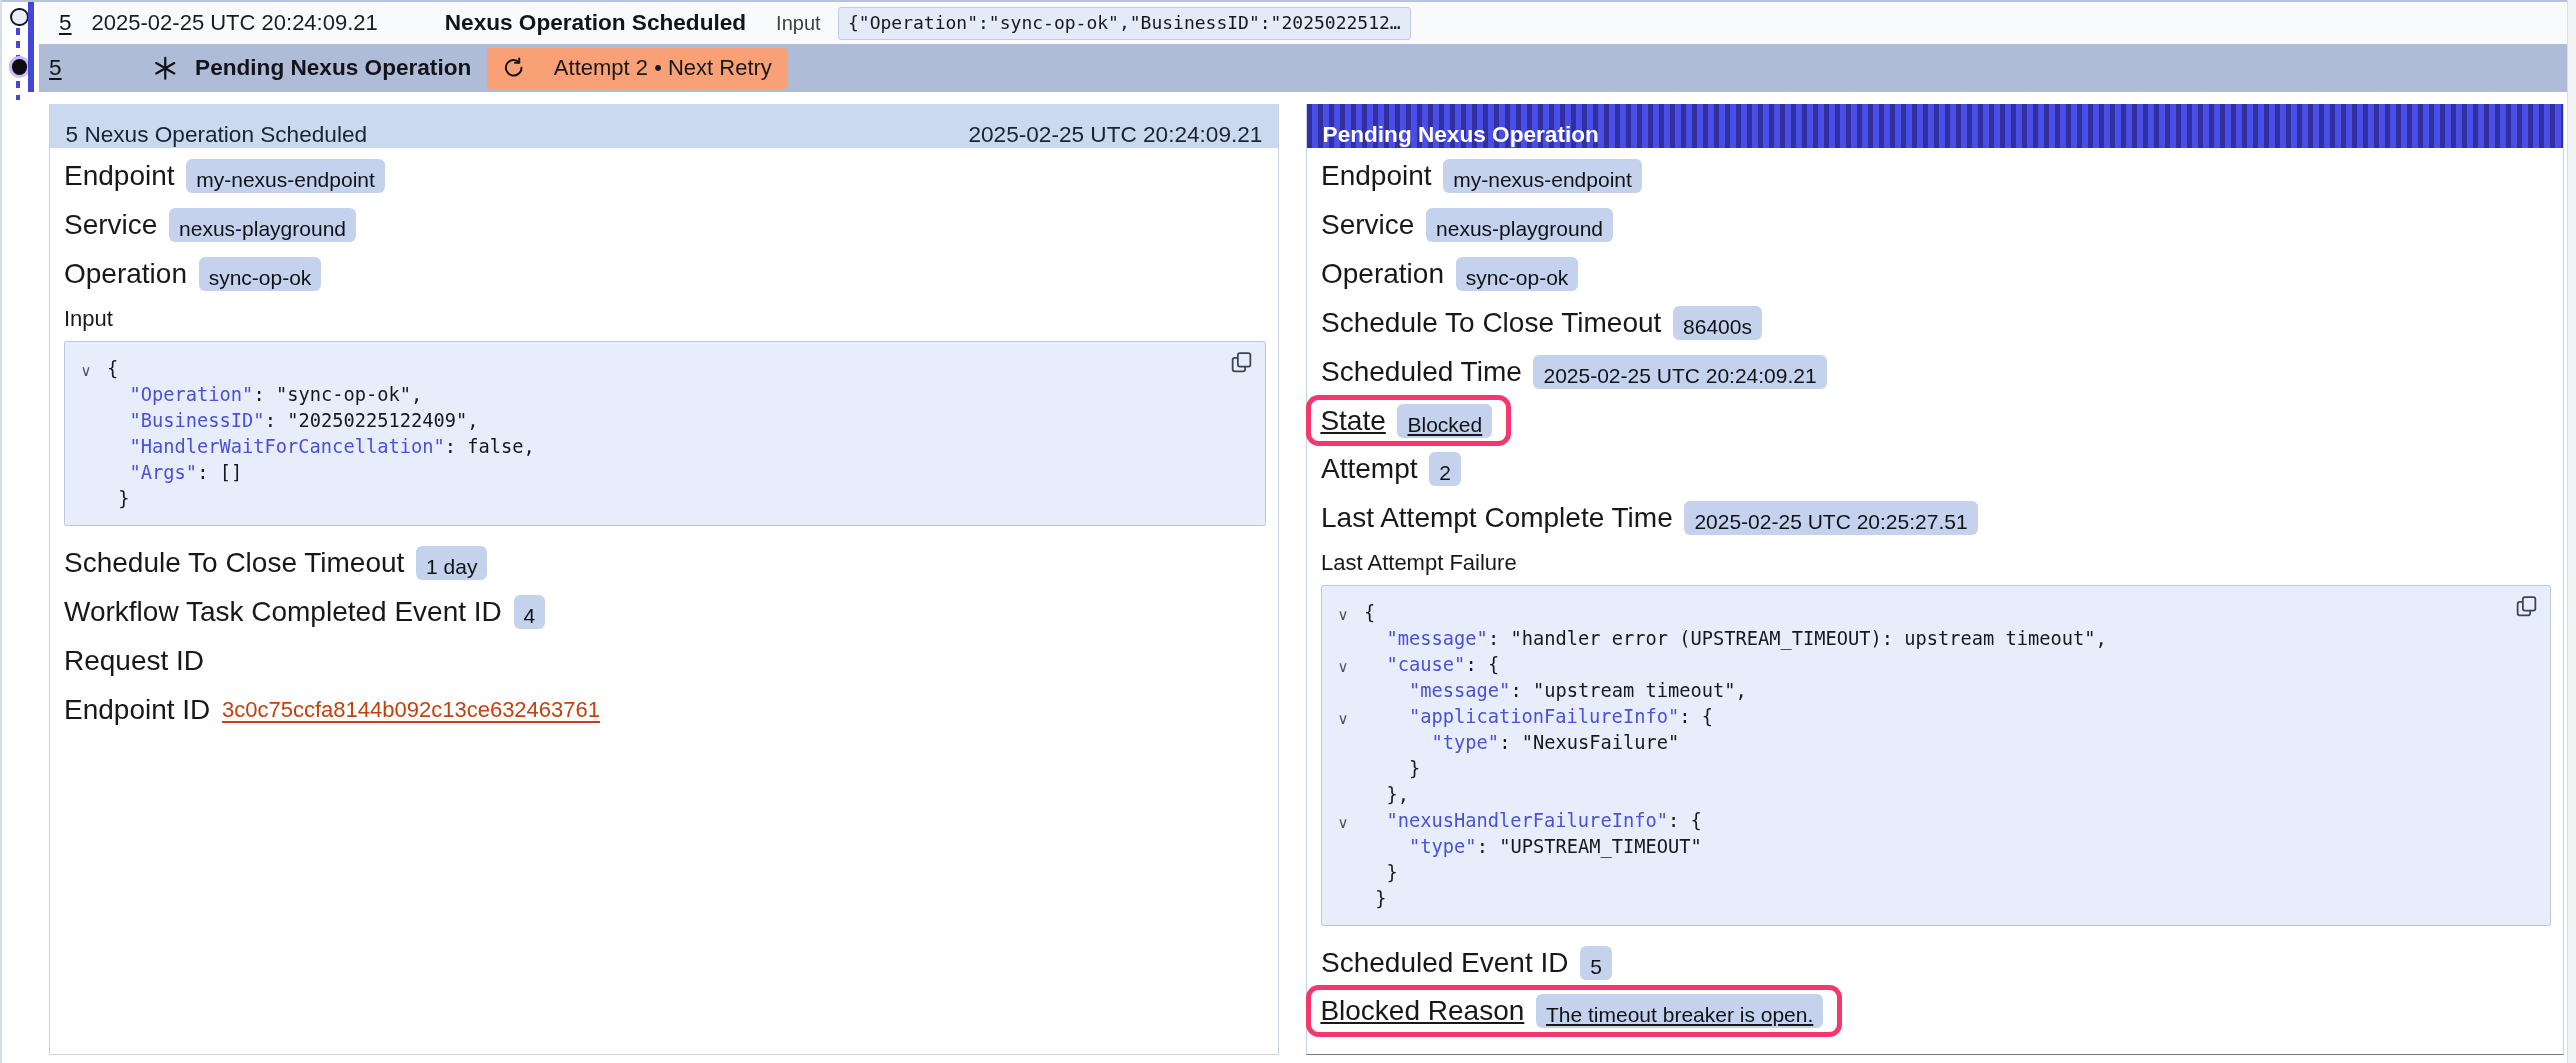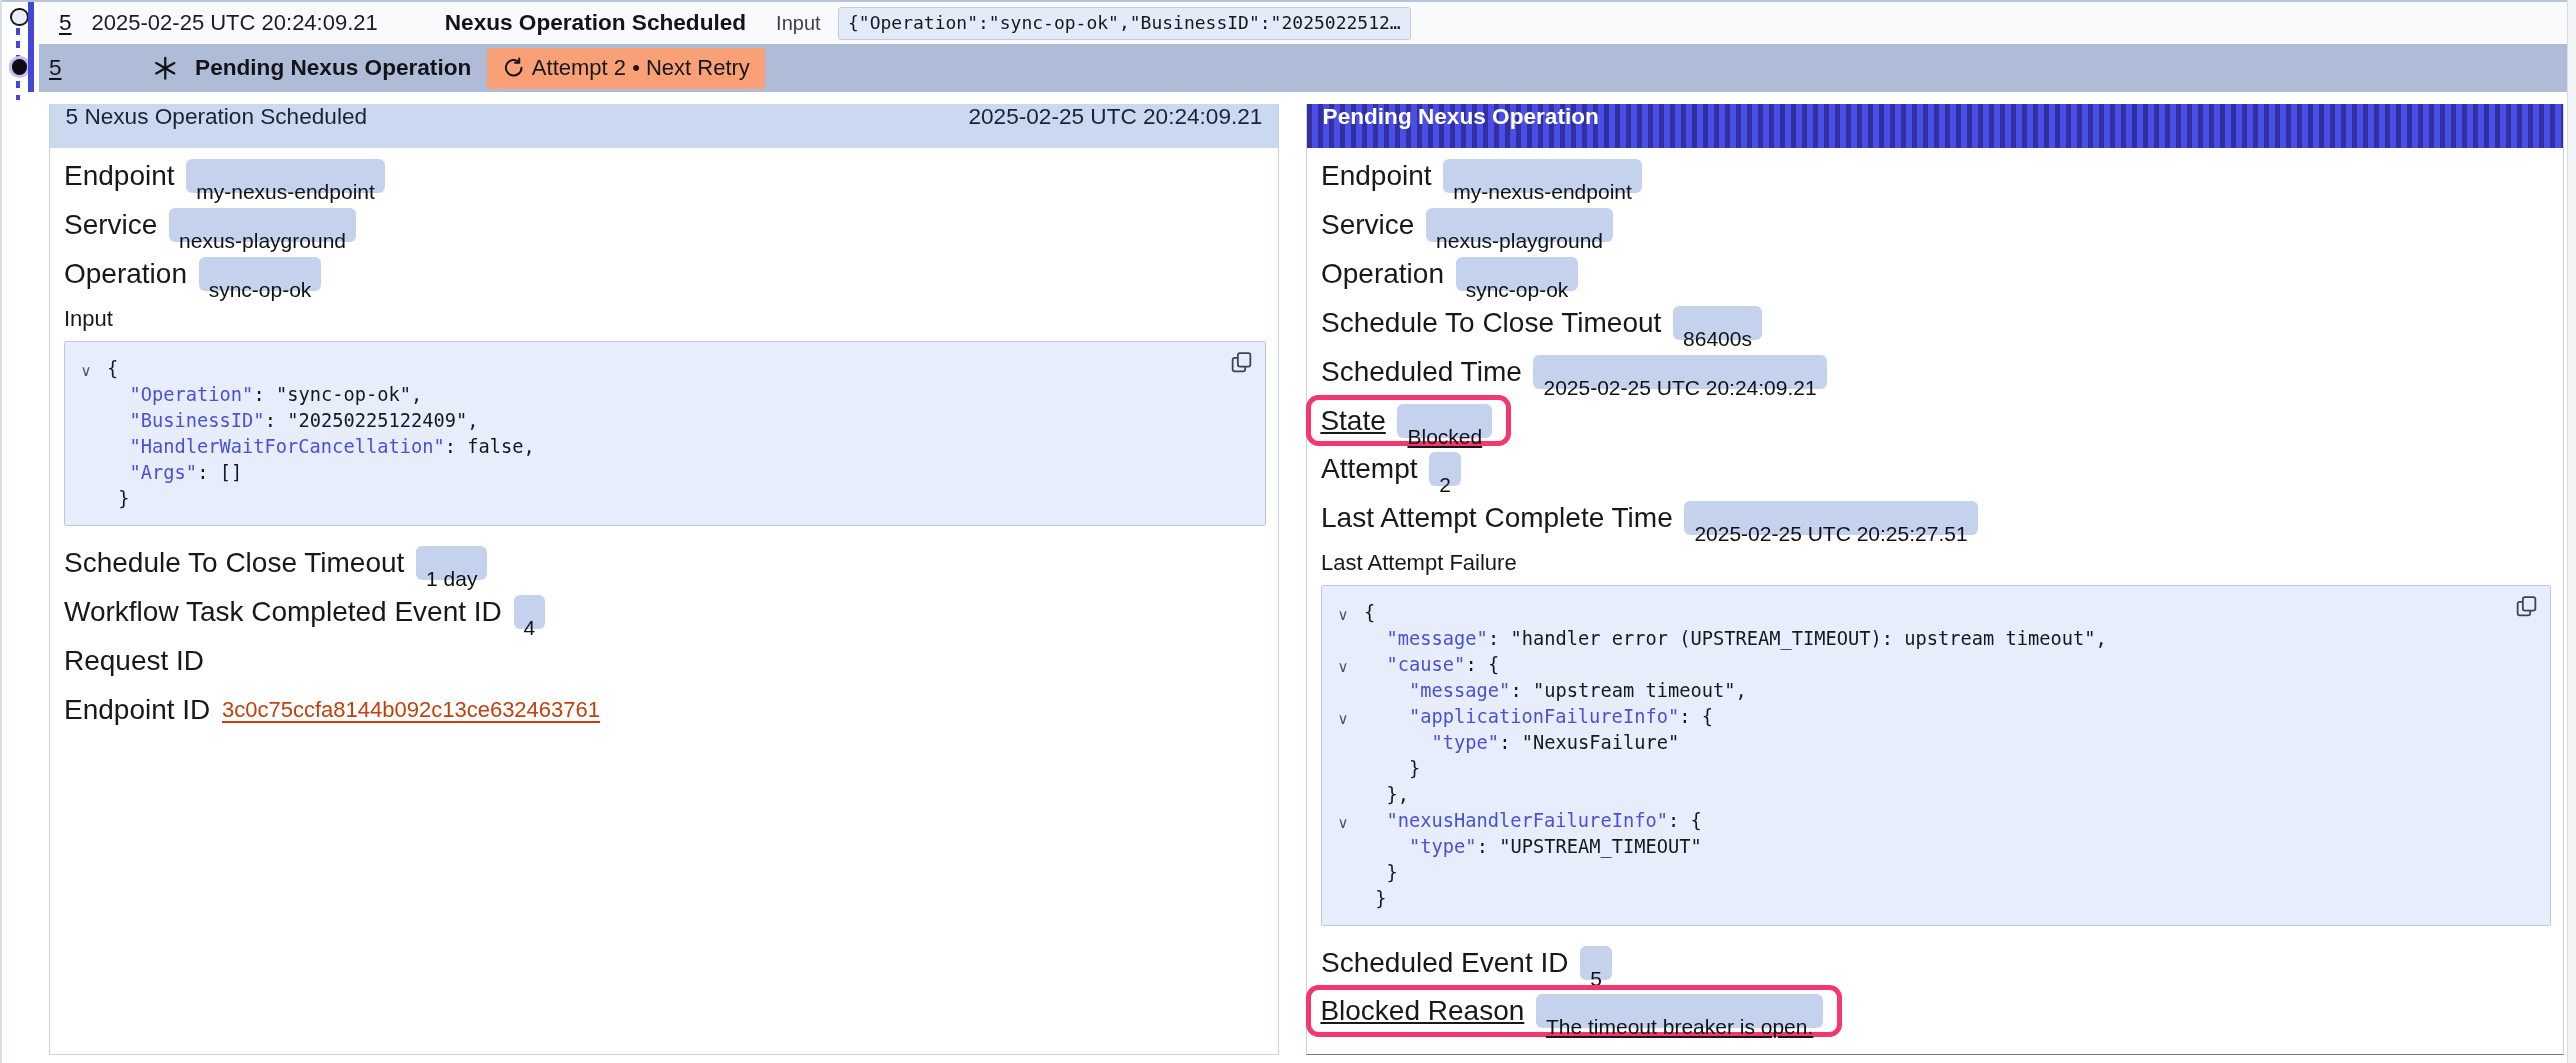--- a/index.html
+++ b/index.html
@@ -31,41 +31,41 @@
   .evt-time { margin-left:20px; font-size:22px; color:#1B1D22; }
   .evt-title { font-size:22.6px; font-weight:700; color:#131419; }
   .row1 .evt-title { margin-left:67px; }
   .row2 .evt-title { margin-left:17px; }
   .evt-input-label { margin-left:30px; font-size:20px; color:#3F3F46; }
   .evt-chip { margin-left:17px; height:33px; line-height:30px; padding:0 9.4px;
     background:#E3EAF8; border:1.6px solid #C3CBE3; border-radius:3.1px;
     font-family:"DejaVu Sans Mono", monospace; font-size:18px; color:#16181D;
     white-space:nowrap; overflow:hidden; }
   .asterisk-icon { margin-left:90px; display:inline-flex; align-items:center; }
-  .retry-badge { margin-left:15.6px; display:inline-flex; align-items:center; gap:6px;
+  .retry-badge { margin-left:15.6px; display:inline-flex; align-items:center; gap:28px;
     height:41px; padding:0 15.6px; background:#F9A077; border-radius:2.3px;
     font-size:22px; color:#17181C; }
 
   
   .panel { position:absolute; top:104px; height:951px; background:#fff;
     border:1.6px solid #C9D3E5; border-top:none; }
   .panel-left { left:49px; width:1230px; }
   .panel-right { left:1306px; width:1258px; border-bottom:1.6px solid #6E7888; }
-  .panel-header { height:44px; display:flex; align-items:flex-start; justify-content:space-between;
+  .panel-header { height:44px; display:flex; align-items:flex-end; justify-content:space-between;
     padding:0 15.6px; font-size:22.6px; color:#1A2233; }
   .panel-header.blue { background:#CBD9F0; }
   .panel-header.striped {
     background:repeating-linear-gradient(90deg,#32309E 0 5.5px,#4A4EE9 5.5px 11px);
     color:#ffffff; font-weight:600; }
   .panel-body { padding:11px 12.5px 0 14px; }
 
   .field-row { display:flex; align-items:center; gap:11.7px; height:34px; margin-bottom:15px; }
   .field-label { font-size:28px; color:#18181B; white-space:nowrap; }
   .field-badge { display:inline-block; background:#C5D2EE; border-radius:6.2px;
-    padding:16px 10px; height:34px; line-height:34px; font-size:21px; color:#101216; white-space:nowrap; }
+    padding:4px 10px; height:34px; line-height:34px; font-size:21px; color:#101216; white-space:nowrap; }
   .field-link { font-size:22px; color:#c2410c; text-decoration:underline; text-underline-offset:3.9px; }
 
   .annotation { display:inline-flex; border:5.5px solid #F4376E; border-radius:12.5px;
     background:#fff; padding:3.9px 14px 3.9px 9.4px; margin:-9.4px 0 5.5px -15px;text-decoration:underline; }
   .annotation .field-row { margin-bottom:0; }
 
   .section-label { font-size:22px; color:#18181B; margin:4.7px 0 9.4px; }
   .code-block { position:relative; background:#E7EDFB; border:1.6px solid #BCC8DE;
     border-radius:2.3px; padding:13.3px 15.6px; margin:0 0 20px 0; }
   .code-line { display:flex; align-items:flex-start; }

